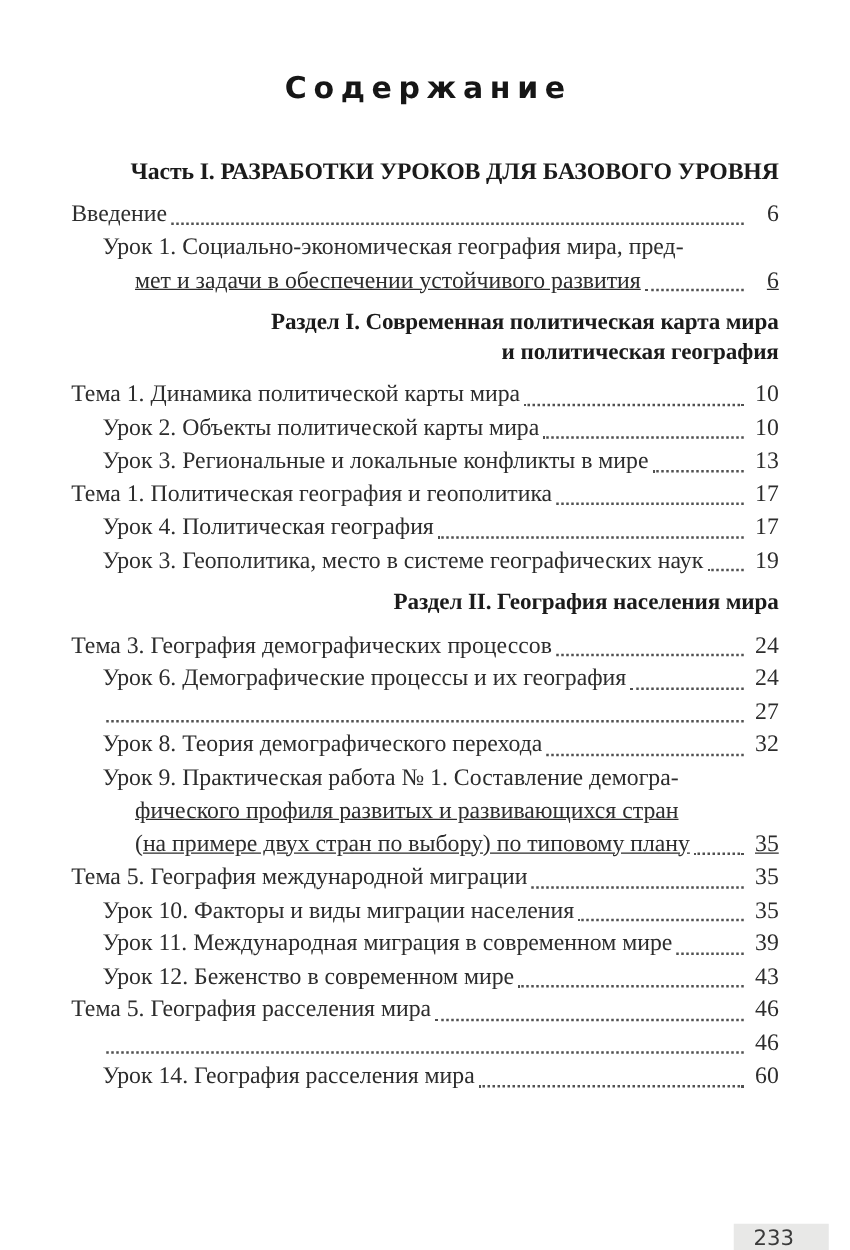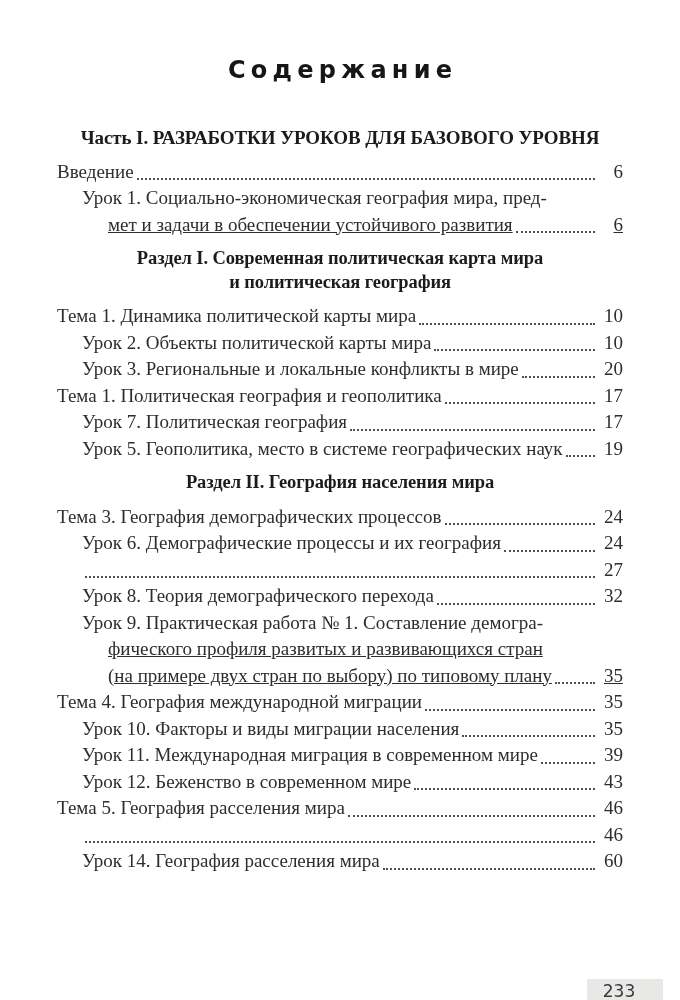--- a/index.html
+++ b/index.html
@@ -41,21 +41,21 @@
   .label { flex:0 1 auto; white-space:nowrap; }
   .leader { flex:1 1 auto; position:relative; margin:0 4px 0 3px; min-width:16px; }
   .leader::after {
     content:"";
     position:absolute; left:0; right:0; bottom:5px;
     border-bottom:2px dotted #515151;
   }
   .pg { flex:0 0 auto; min-width:24px; text-align:right; }
   .toc-heading {
     font-weight:700;
-    text-align:center;
+    text-align:right;
     font-size:18.5px;
     line-height:23.5px;
     margin:9px 0 9px 0;
     color:#1b1b1b;
     letter-spacing:-0.1px;
   }
   .toc-heading.part { margin-top:15px; font-size:19px; }
   .page-badge {
     position:absolute;
     left:587px; top:923px;
@@ -108,40 +108,40 @@
         <div class="line-flex">
           <span class="label">Урок 2. Объекты политической карты мира</span>
           <span class="leader"></span>
           <span class="pg">10</span>
         </div>
       </div>
       <div class="entry lvl1">
         <div class="line-flex">
           <span class="label">Урок 3. Региональные и локальные конфликты в мире</span>
           <span class="leader"></span>
-          <span class="pg">20</span>
+          <span class="pg">13</span>
         </div>
       </div>
       <div class="entry lvl0">
         <div class="line-flex">
           <span class="label">Тема 1. Политическая география и геополитика</span>
           <span class="leader"></span>
           <span class="pg">17</span>
         </div>
       </div>
       <div class="entry lvl1">
         <div class="line-flex">
-          <span class="label">Урок 7. Политическая география</span>
+          <span class="label">Урок 4. Политическая география</span>
           <span class="leader"></span>
           <span class="pg">17</span>
         </div>
       </div>
       <div class="entry lvl1">
         <div class="line-flex">
-          <span class="label">Урок 5. Геополитика, место в системе географических наук</span>
+          <span class="label">Урок 3. Геополитика, место в системе географических наук</span>
           <span class="leader"></span>
           <span class="pg">19</span>
         </div>
       </div>
       <div class="toc-heading section">
         <div class="heading-line">Раздел II. География населения мира</div>
       </div>
       <div class="entry lvl0">
         <div class="line-flex">
           <span class="label">Тема 3. География демографических процессов</span>
@@ -173,21 +173,21 @@
         <div class="line">Урок 9. Практическая работа № 1. Составление демогра-</div>
         <div class="cont line">фического профиля развитых и развивающихся стран</div>
         <div class="cont line-flex">
           <span class="label">(на примере двух стран по выбору) по типовому плану</span>
           <span class="leader"></span>
           <span class="pg">35</span>
         </div>
       </div>
       <div class="entry lvl0">
         <div class="line-flex">
-          <span class="label">Тема 4. География международной миграции</span>
+          <span class="label">Тема 5. География международной миграции</span>
           <span class="leader"></span>
           <span class="pg">35</span>
         </div>
       </div>
       <div class="entry lvl1">
         <div class="line-flex">
           <span class="label">Урок 10. Факторы и виды миграции населения</span>
           <span class="leader"></span>
           <span class="pg">35</span>
         </div>

